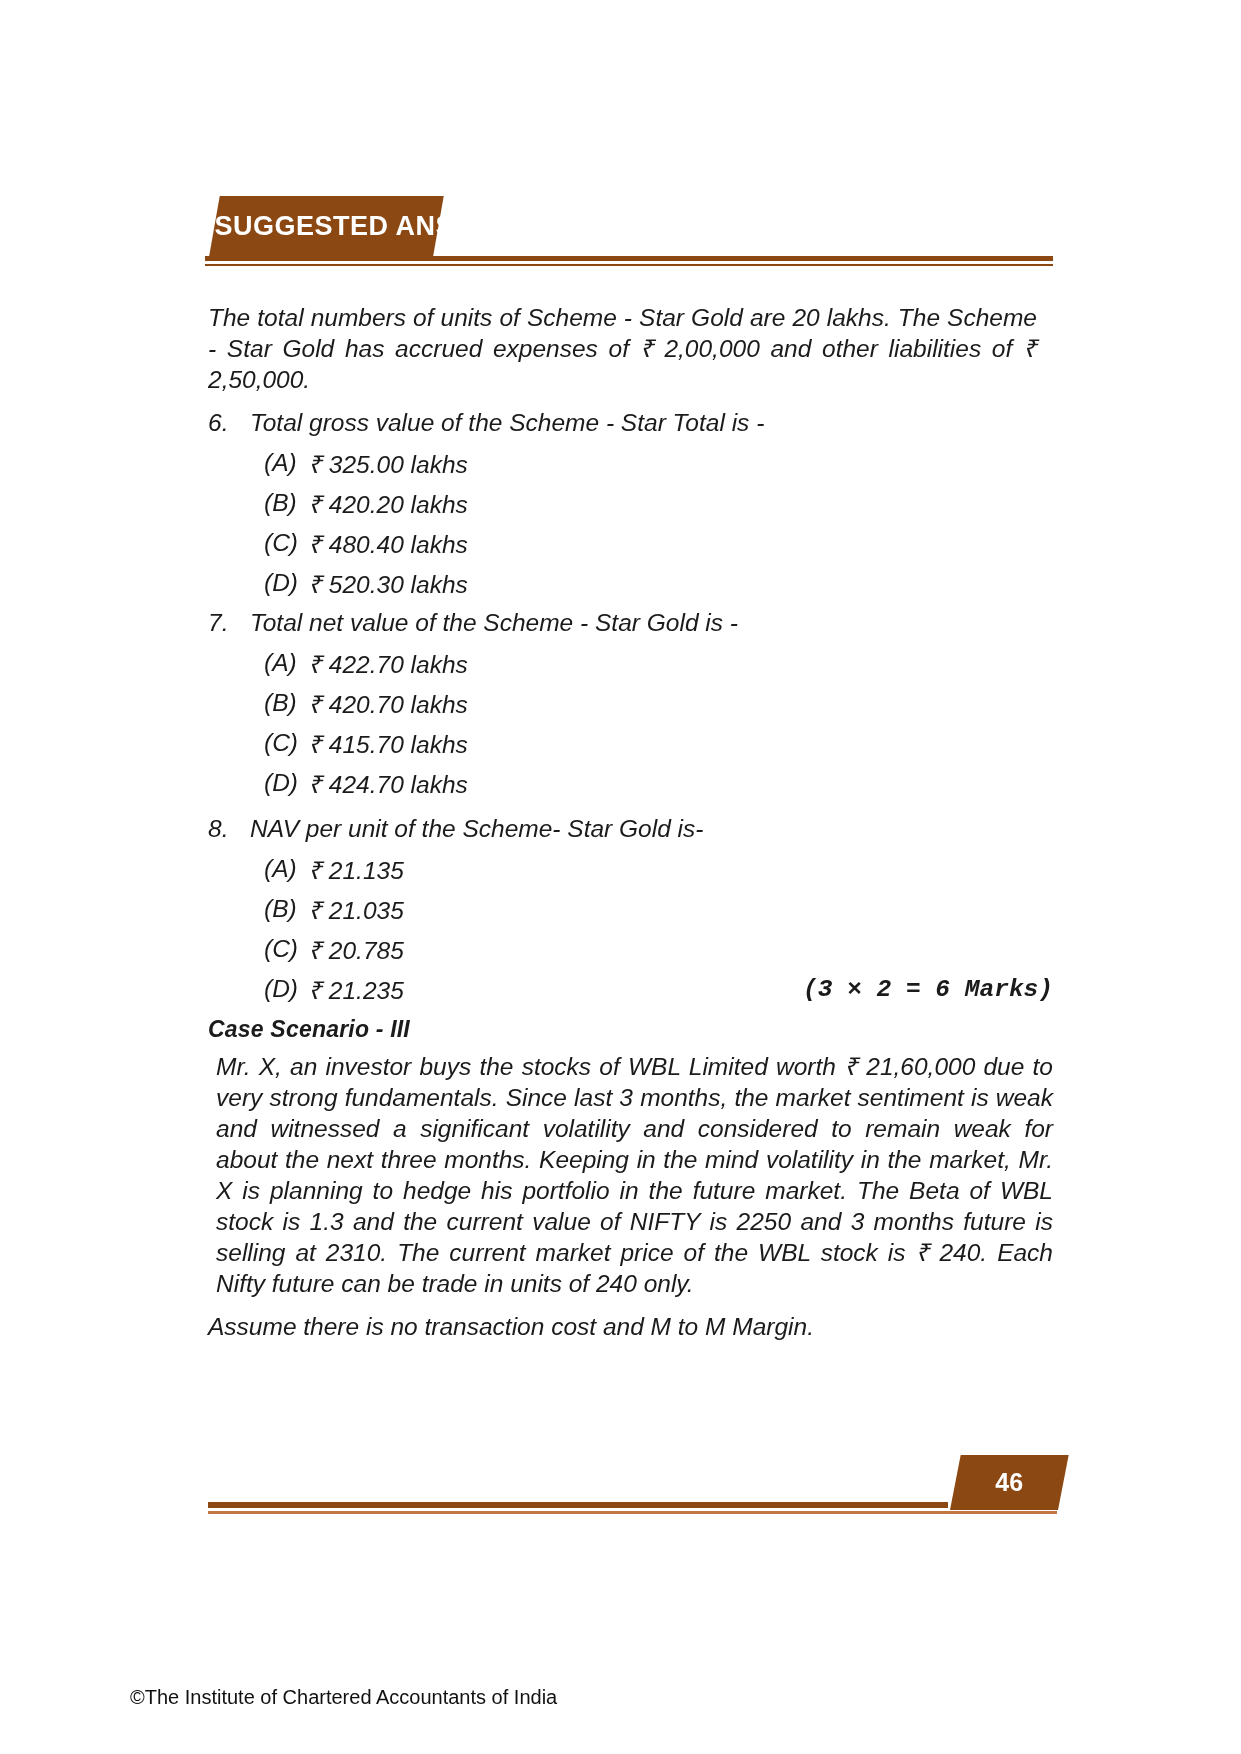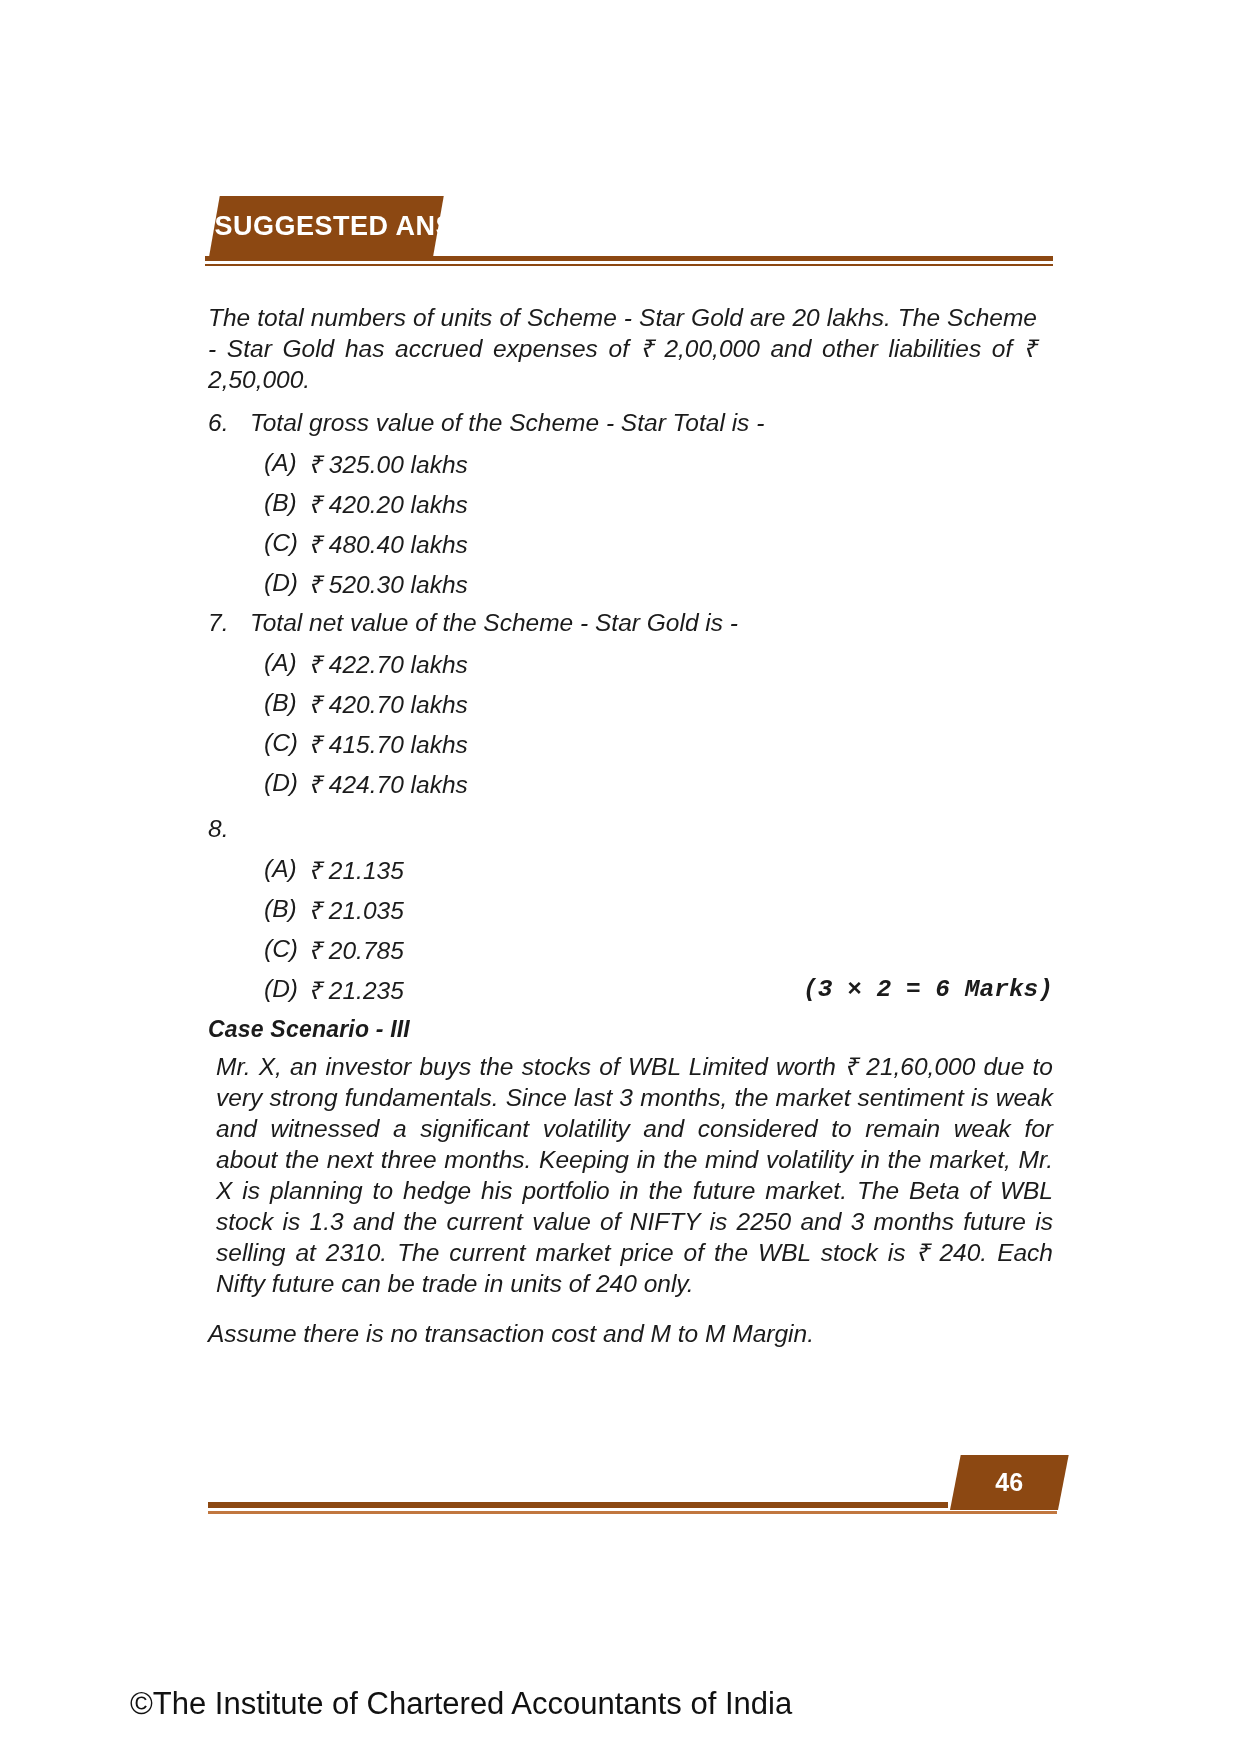--- a/index.html
+++ b/index.html
@@ -58,39 +58,39 @@
   .opt{padding-left:56px;}
   .optlabel{width:44px;flex:none;}
   .optvalue{white-space:nowrap;}
   .q8{margin-top:6px;}
   .marks{margin-left:auto;font-weight:bold;white-space:nowrap;font-family:Liberation Mono, monospace;}
   .case-heading{
     height:40px;display:flex;align-items:center;
     font-weight:bold;font-size:23px;letter-spacing:.2px;
   }
   .case-para{margin:2px 0 0 8px;}
-  .note{margin-top:19px;line-height:31px;text-align:left;}
+  .note{margin-top:12px;line-height:31px;text-align:left;}
   b{font-weight:bold;}
 
   
   .footer-rule-thick{position:absolute;left:208px;top:1502px;width:740px;height:6px;background:var(--brown,#8C4812);}
   .footer-rule-thin{position:absolute;left:208px;top:1511px;width:849px;height:3px;background:var(--brown-light,#C1773F);}
   .page-number-box{
     position:absolute;left:950px;top:1455px;width:108px;height:55px;
     background:var(--brown,#8C4812);
     transform:skewX(-11deg);transform-origin:50% 100%;
     display:flex;align-items:center;justify-content:center;
   }
   .page-number{
     transform:skewX(11deg);
     color:#ffffff;font-weight:bold;font-size:25px;font-style:normal;
   }
   .copyright{
     position:absolute;left:130px;top:1686px;
-    font-size:31px;font-style:normal;color:#111111;white-space:nowrap;
+    font-size:20px;font-style:normal;color:#111111;white-space:nowrap;
   }
 </style>
 </head>
 <body>
 
 <div class="page">
 
   <div class="banner">
     <span class="banner-label">SUGGESTED ANSWER</span>
   </div>
@@ -144,20 +144,21 @@
       </div>
       <div class="qrow opt">
         <span class="optlabel">(D)</span>
         <span class="optvalue">₹ 424.70 lakhs</span>
       </div>
     </div>
 
     <div class="question q8">
       <div class="qrow">
         <span class="qnum">8.</span>
+        <span class="qtext">NAV per unit of the Scheme- Star Gold is-</span>
       </div>
       <div class="qrow opt">
         <span class="optlabel">(A)</span>
         <span class="optvalue">₹ 21.135</span>
       </div>
       <div class="qrow opt">
         <span class="optlabel">(B)</span>
         <span class="optvalue">₹ 21.035</span>
       </div>
       <div class="qrow opt">

